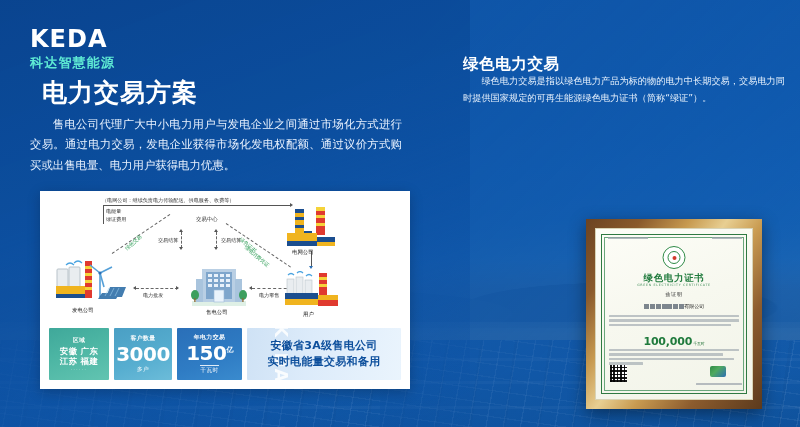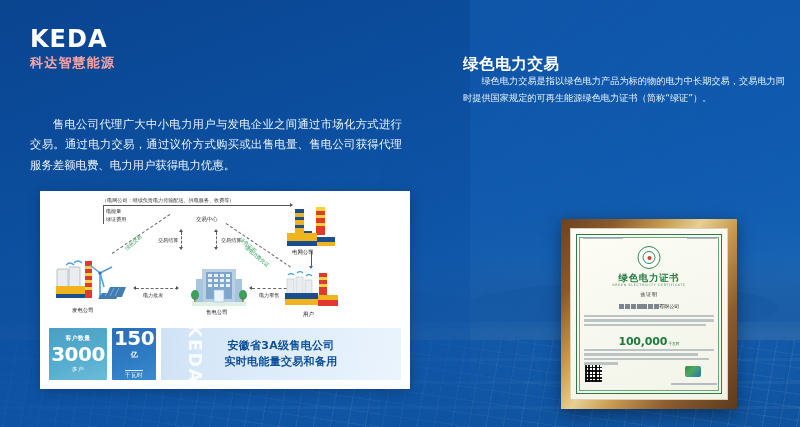--- a/index.html
+++ b/index.html
@@ -67,21 +67,21 @@
             mask-image:radial-gradient(1060px 1060px at 360px 200px,#000 99.5%,transparent 100%);
   }
 
   
   .logo{position:absolute;left:30px;top:27px;}
   .logo-mark{
     font-size:24px;font-weight:bold;color:#fff;letter-spacing:1px;
     font-family:"DejaVu Sans",sans-serif;line-height:1;
   }
   .logo-sub{
-    margin-top:3px;font-size:13px;color:#fca5a5;font-weight:bold;letter-spacing:1.2px;
+    margin-top:3px;font-size:13px;color:#5eead4;font-weight:bold;letter-spacing:1.2px;
     font-family:"DejaVu Sans",sans-serif;
   }
 
   
   .h1{
     position:absolute;left:42px;top:76px;
     font-size:25px;font-weight:bold;color:#ffffff;letter-spacing:1px;
     font-family:"DejaVu Sans",sans-serif;
   }
   .lead{
@@ -127,21 +127,21 @@
 
   
   .stats{position:absolute;left:9px;top:137px;width:352px;height:52px;display:flex;gap:5px;}
   .stat{
     position:relative;border-radius:1px;color:#fff;text-align:center;
     display:flex;flex-direction:column;align-items:center;justify-content:center;
     font-family:"DejaVu Sans",sans-serif;
   }
   .stat-1{width:60px;background:linear-gradient(160deg,#3fa89a 0%,#4db6a4 45%,#62c4b1 100%);}
   .stat-2{width:58px;background:linear-gradient(160deg,#4a9fc4 0%,#57aed0 60%,#6cbcd9 100%);}
-  .stat-3{width:44px;background:linear-gradient(160deg,#2a6fb8 0%,#2f7cc4 60%,#3a8bce 100%);justify-content:flex-end;}
+  .stat-3{width:65px;background:linear-gradient(160deg,#2a6fb8 0%,#2f7cc4 60%,#3a8bce 100%);}
   .stat-4{
     flex:1;background:linear-gradient(100deg,#cfe2f5 0%,#dcebfa 40%,#eaf4fd 100%);
     justify-content:center;align-items:center;overflow:hidden;
   }
   .stat-cap{font-size:5.9px;font-weight:bold;letter-spacing:.4px;margin-bottom:1px;opacity:.97;}
   .stat-reg{font-size:8.4px;font-weight:bold;line-height:1.22;letter-spacing:.5px;}
   .stat-reg span{display:inline-block;padding:0 1.5px;}
   .stat-dots{font-size:4px;letter-spacing:1.5px;opacity:.7;margin-top:1px;}
   .stat-big{font-size:20px;font-weight:bold;line-height:1;letter-spacing:-.5px;}
   .stat-big small{font-size:7px;vertical-align:super;font-weight:bold;}
@@ -158,21 +158,21 @@
   .r-h2{
     position:absolute;font-size:15.5px;font-weight:bold;color:#ffffff;letter-spacing:.6px;
     font-family:"DejaVu Sans",sans-serif;
   }
   .r-p{
     position:absolute;width:322px;font-size:9.2px;line-height:1.85;color:#e8f2fd;text-indent:2em;
     font-family:"DejaVu Sans",sans-serif;text-align:justify;
   }
 
   
-  .cert-wrap{position:absolute;left:561px;top:219px;width:212px;height:190px;}
+  .cert-wrap{position:absolute;left:586px;top:219px;width:212px;height:190px;}
   .cert-frame{
     position:absolute;left:0;top:0;width:176px;height:190px;
     background:linear-gradient(125deg,#6b4322 0%,#8a5a2c 18%,#c79a50 34%,#e8cf92 46%,#c99b51 58%,#8c5c2e 76%,#5c3a1d 100%);
     padding:9px;box-sizing:border-box;box-shadow:0 5px 16px rgba(0,0,0,.42);
   }
   .cert-inner{
     position:absolute;left:9px;top:9px;right:9px;bottom:9px;
     background:linear-gradient(160deg,#fdfdf7 0%,#f7f8ef 45%,#f2f4e9 100%);
     border:1px solid #d8d3b6;box-sizing:border-box;
   }
@@ -247,21 +247,22 @@
   </div>
   <div class="bg-rightwash"></div>
   <div class="arc"></div>
   <div class="leftpanelwash"></div>
 
   <div class="logo">
     <div class="logo-mark">KEDA</div>
     <div class="logo-sub">科达智慧能源</div>
   </div>
 
-  <div class="lead">售电公司代理广大中小电力用户与发电企业之间通过市场化方式进行交易。通过电力交易，通过议价方式购买或出售电量、售电公司获得代理服务差额电费、电力用户获得电力优惠。</div>
+  <div class="h1">电力交易方案</div>
+  <div class="lead">售电公司代理广大中小电力用户与发电企业之间通过市场化方式进行交易。通过电力交易，发电企业获得市场化发电权配额、通过议价方式购买或出售电量、电力用户获得电力优惠。</div>
 
   <div class="card">
 
     <div class="diagram">
 
       <div class="dg-note">（电网公司：继续负责电力传输配送、供电服务、收费等）</div>
 
       <div class="vline" style="left:63px;top:14px;height:19px;"></div>
       <div class="hline" style="left:63px;top:14px;width:188px;"></div>
       <div class="arrow-r" style="left:250px;top:11.5px;"></div>
@@ -402,20 +403,28 @@
             <path d="M14 2 q3 -3 6 0"></path>
             <path d="M23 5 q3 -3 6 0"></path>
           </g>
         </svg>
       </div>
       <div class="dg-name" style="left:263px;top:120px;">用户</div>
     </div>
 
     <div class="stats">
 
+      <div class="stat stat-1">
+        <div class="stat-cap">区域</div>
+        <div class="stat-reg">
+          <span>安徽</span><span>广东</span><br>
+          <span>江苏</span><span>福建</span>
+        </div>
+        <div class="stat-dots">······</div>
+      </div>
 
       <div class="stat stat-2">
         <div class="stat-cap">客户数量</div>
         <div class="stat-big">3000</div>
         <div class="stat-unit">多户</div>
       </div>
 
       <div class="stat stat-3">
         <div class="stat-cap">年电力交易</div>
         <div class="stat-big"><span>150</span><small>亿</small></div>

